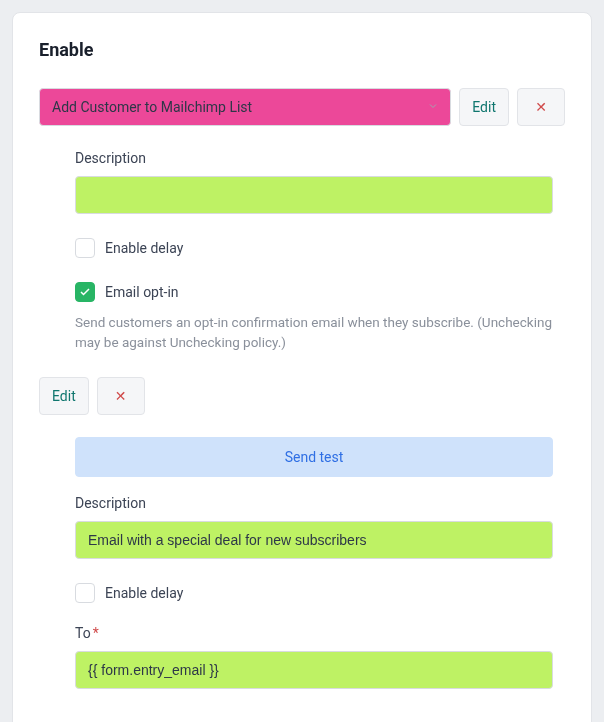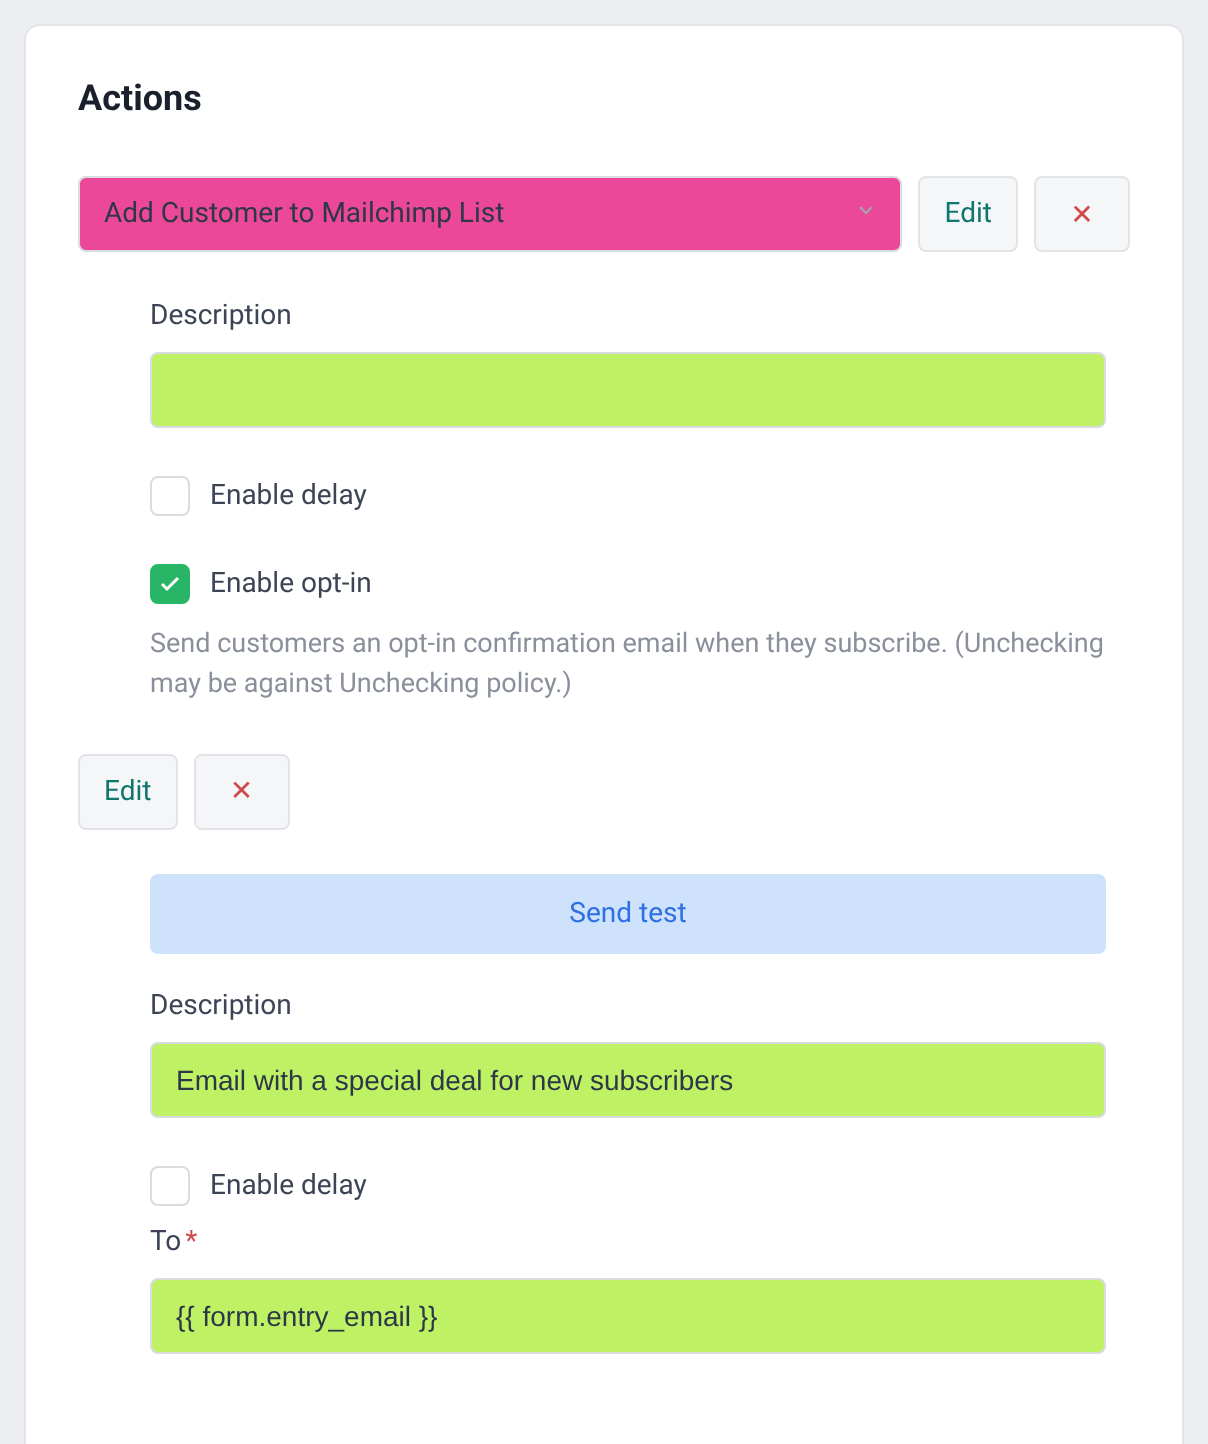--- a/index.html
+++ b/index.html
@@ -134,27 +134,27 @@
     border: 1px solid #cfe2fb;
     border-radius: 4px;
     color: #2f6fe4;
     font-size: 14px;
     display: flex;
     align-items: center;
     justify-content: center;
     cursor: pointer;
     margin: 6px 16px 18px 0;
   }
-  .field-block { margin-top: 10px; }
+  .field-block { margin-top: 22px; }
 </style>
 </head>
 <body>
 
 <div class="card">
-  <h2>Actions</h2>
+  <h2>Enable</h2>
 
   <div class="action-row">
     <div class="select-wrap">
       <div class="select">
         <span>Add Customer to Mailchimp List</span>
       </div>
       <span class="chevron">
         <svg width="12" height="12" viewBox="0 0 24 24" fill="none" stroke="currentColor" stroke-width="2">
             <polyline points="6 9 12 15 18 9"></polyline>
           </svg>
@@ -176,21 +176,21 @@
       </div>
       <span class="check-label">Enable delay</span>
     </div>
 
     <div class="check-row">
       <div class="checkbox checked">
         <svg width="12" height="12" viewBox="0 0 24 24" fill="none" stroke="#fff" stroke-width="3">
             <polyline points="20 6 9 17 4 12"></polyline>
           </svg>
       </div>
-      <span class="check-label">Enable opt-in</span>
+      <span class="check-label">Email opt-in</span>
     </div>
     <div class="help">Send customers an opt-in confirmation email when they subscribe. (Unchecking may be against Unchecking policy.)</div>
   </div>
 
   <div class="action-row">
     <div class="btn btn-edit">Edit</div>
     <div class="btn btn-delete">
       <span>✕</span>
     </div>
   </div>

